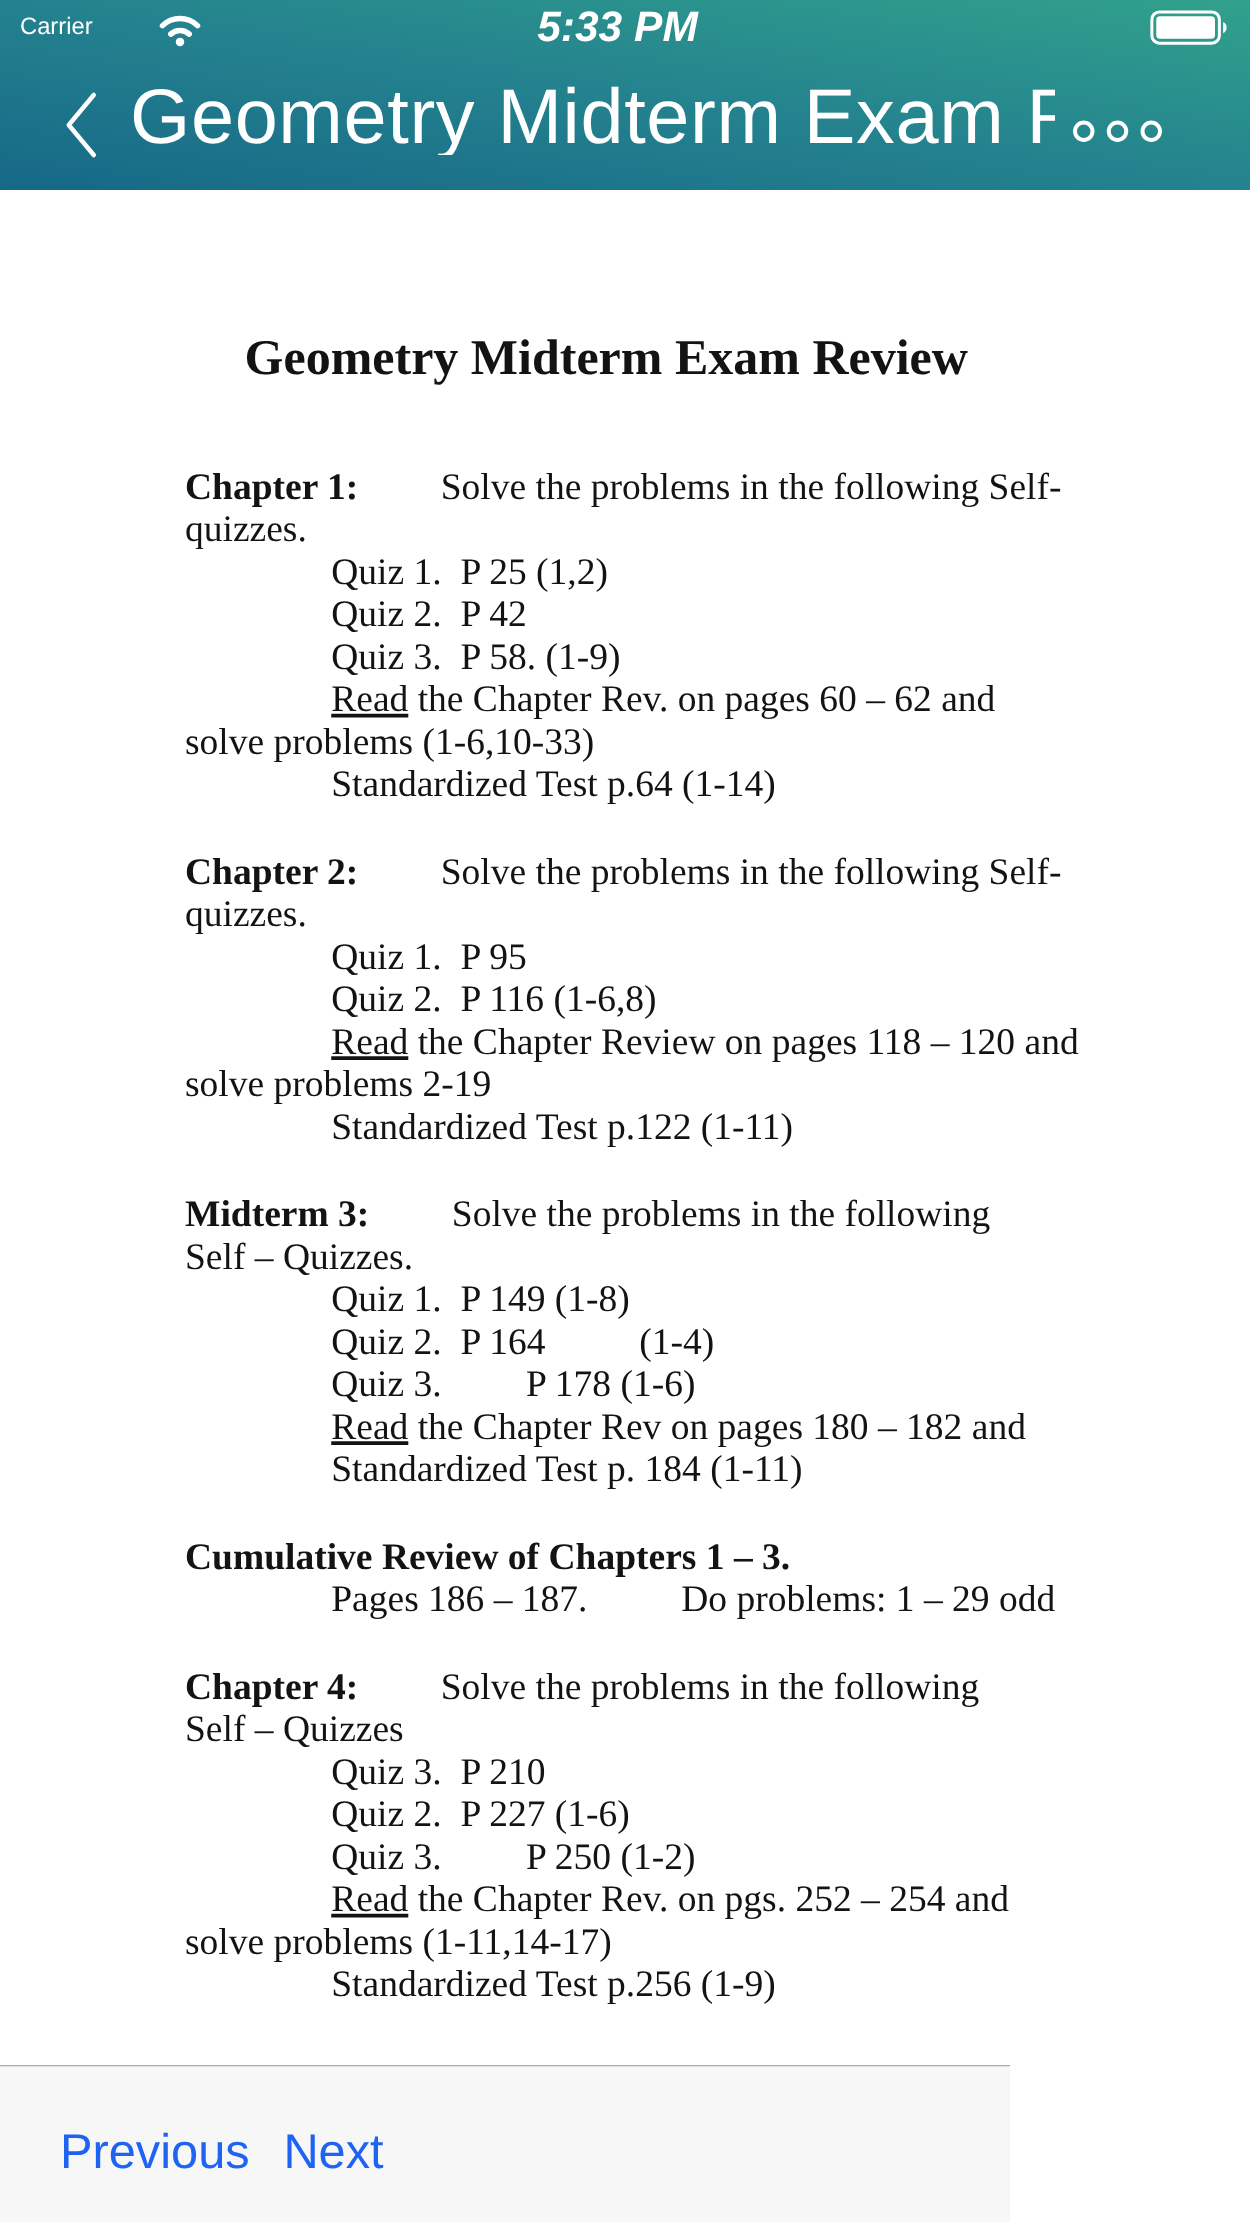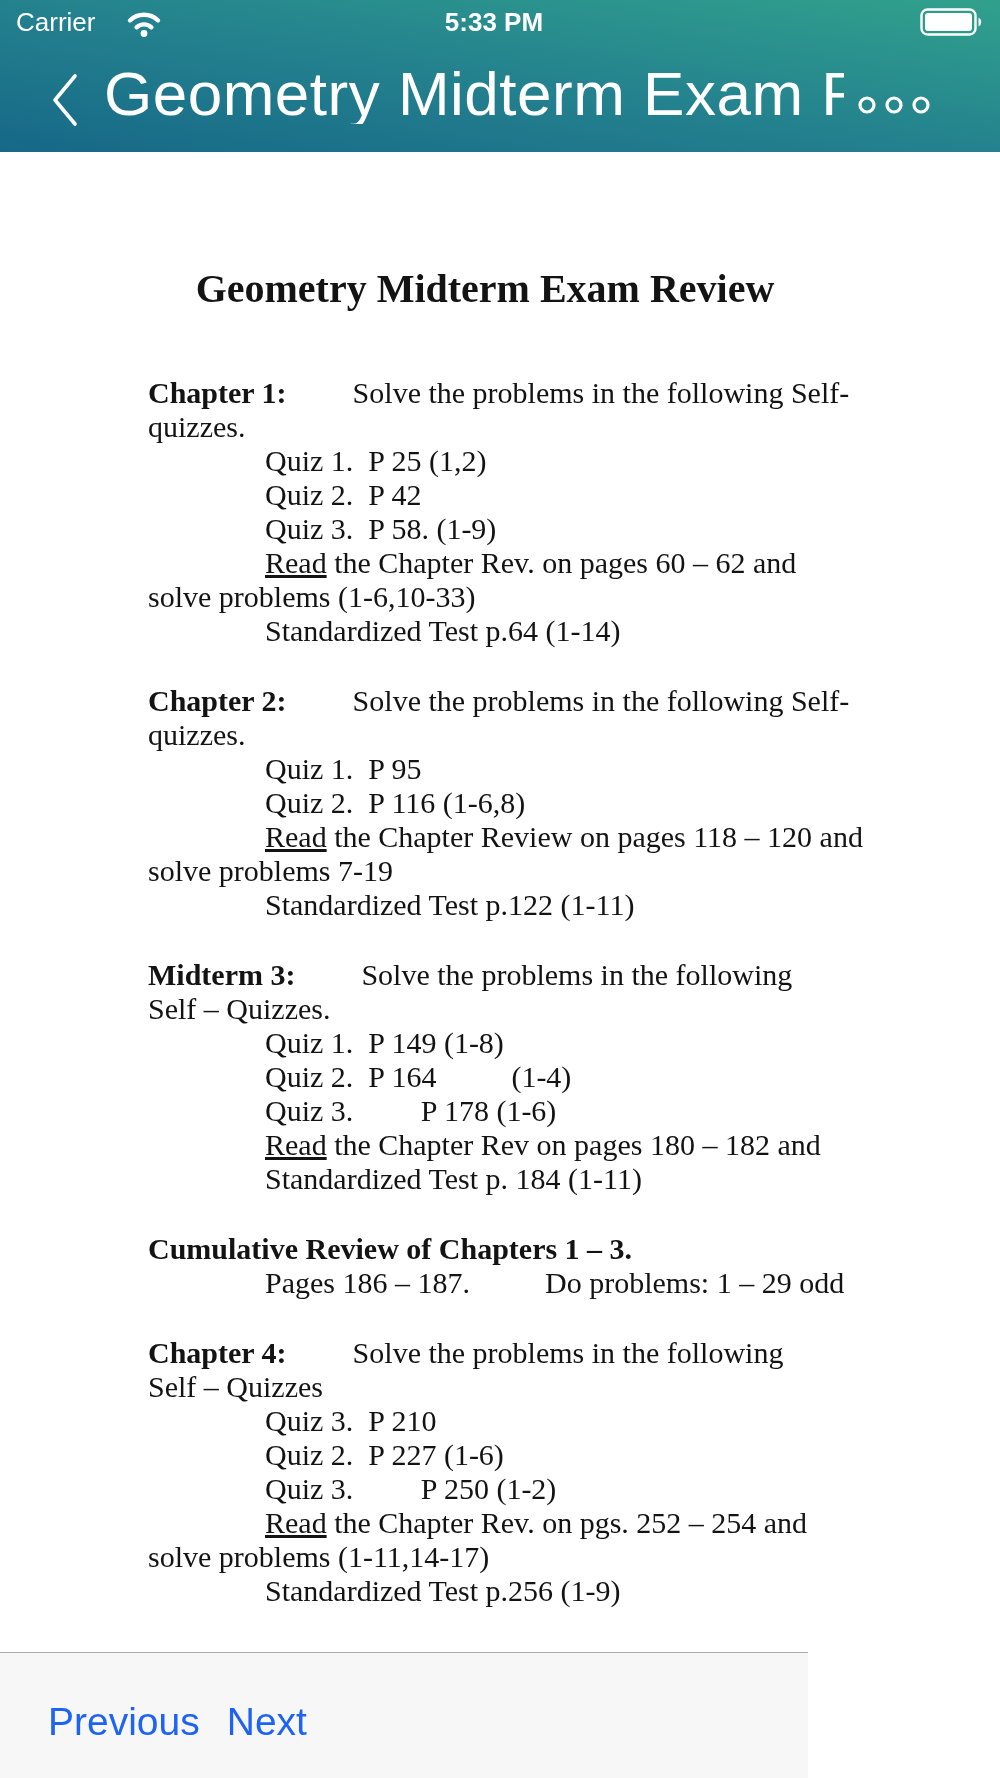--- a/index.html
+++ b/index.html
@@ -6,38 +6,38 @@
   .phone{
     position:relative;width:1000px;height:1778px;overflow:hidden;
     background:#ffffff;font-family:"Liberation Sans",sans-serif;
   }
   
   .header{
     position:absolute;top:0;left:0;width:1000px;height:152px;
     background:linear-gradient(to bottom left,#31a18c 0%,#24828e 50%,#166887 100%);
   }
   .status-bar{position:absolute;top:0;left:0;width:1000px;height:44px;color:#fff;}
-  .carrier{position:absolute;left:16px;top:6px;font-size:26px;line-height:32px;}
+  .carrier{position:absolute;left:16px;top:6px;font-size:19px;line-height:32px;}
   .wifi-icon{position:absolute;left:124px;top:8px;}
-  .time{position:absolute;left:0;width:988px;text-align:center;top:6px;font-size:26px;line-height:32px;font-weight:700;}
+  .time{position:absolute;left:0;width:988px;text-align:center;top:6px;font-size:34px;line-height:32px;font-weight:700;font-style:italic;}
   .battery-icon{position:absolute;right:16px;top:8px;}
   .nav-bar{position:absolute;top:44px;left:0;width:1000px;height:108px;}
   .back-btn{position:absolute;left:50px;top:28px;width:40px;height:60px;cursor:pointer;}
   .nav-title{
     position:absolute;left:104px;top:20px;width:740px;
     font-size:62px;line-height:60px;font-weight:300;color:#fff;
     letter-spacing:0.5px;white-space:nowrap;overflow:hidden;
   }
   .more-btn{position:absolute;right:58px;top:50px;width:86px;height:22px;cursor:pointer;}
   
   .content{
     position:absolute;top:152px;left:0;width:1000px;bottom:0;overflow:hidden;
     background:#fff;color:#131313;font-family:"Liberation Serif",serif;
   }
-  .doc{padding:114px 40px 0 148px;}
+  .doc{padding:69px 40px 0 148px;margin-top:42px;}
   .doc-title{
     width:674px;text-align:center;font-size:40px;line-height:46px;
     font-weight:700;margin:0 0 64px 0;white-space:pre;
   }
   .section{margin-top:36px;}
   .section:first-of-type{margin-top:0;}
   .line{font-size:30px;line-height:34px;white-space:pre;}
   .ind1{padding-left:117px;}
   .tab{display:inline-block;width:66px;}
   .bold{font-weight:700;}
@@ -108,21 +108,21 @@
         <div class="line"><span>solve problems (1-6,10-33)</span></div>
         <div class="line ind1"><span>Standardized Test p.64 (1-14)</span></div>
       </div>
 
       <div class="section">
         <div class="line"><span class="bold">Chapter 2:</span><span class="tab"></span><span>Solve the problems in the following Self-</span></div>
         <div class="line"><span>quizzes.</span></div>
         <div class="line ind1"><span>Quiz 1.  P 95</span></div>
         <div class="line ind1"><span>Quiz 2.  P 116 (1-6,8)</span></div>
         <div class="line ind1"><span class="u">Read</span><span> the Chapter Review on pages 118 – 120 and</span></div>
-        <div class="line"><span>solve problems 7-19</span></div>
+        <div class="line"><span>solve problems 2-19</span></div>
         <div class="line ind1"><span>Standardized Test p.122 (1-11)</span></div>
       </div>
 
       <div class="section">
         <div class="line"><span class="bold">Midterm 3:</span><span class="tab"></span><span>Solve the problems in the following</span></div>
         <div class="line"><span>Self – Quizzes.</span></div>
         <div class="line ind1"><span>Quiz 1.  P 149 (1-8)</span></div>
         <div class="line ind1"><span>Quiz 2.  P 164          (1-4)</span></div>
         <div class="line ind1"><span>Quiz 3.         P 178 (1-6)</span></div>
         <div class="line ind1"><span class="u">Read</span><span> the Chapter Rev on pages 180 – 182 and</span></div>

